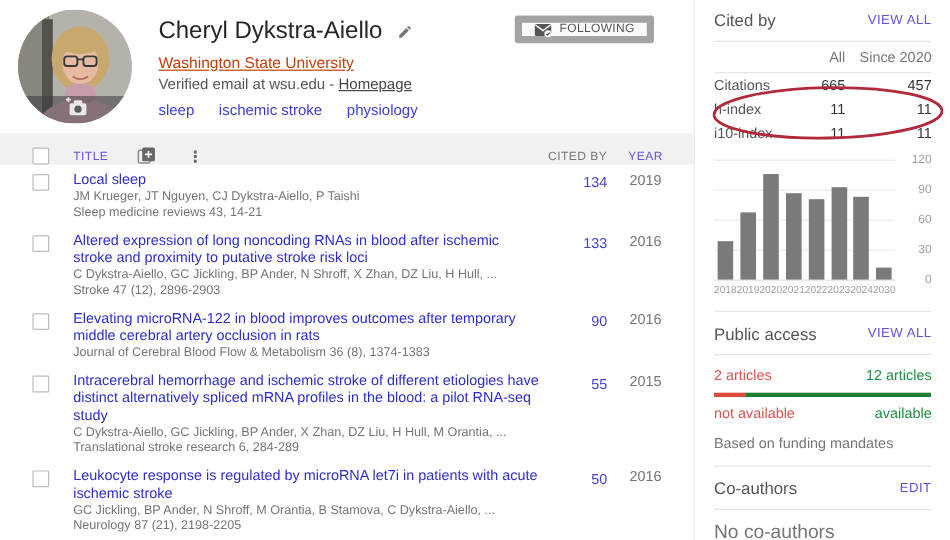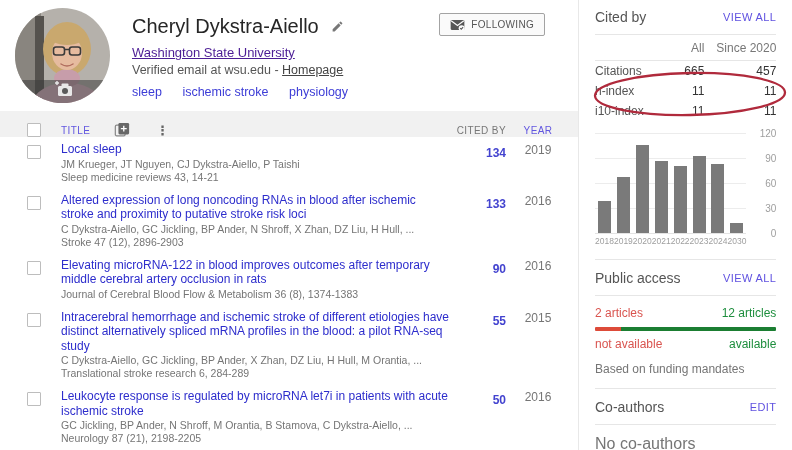--- a/index.html
+++ b/index.html
@@ -11,27 +11,27 @@
 
   
   .profile-header{display:flex;padding:8px 0 0 15px;position:relative;height:104px;box-sizing:border-box;}
   .avatar{width:95px;height:95px;border-radius:50%;overflow:hidden;position:relative;flex:none;cursor:pointer;}
   .avatar svg{display:block;}
   .profile-info{margin-left:22px;padding-top:7px;}
   .name-row{display:flex;align-items:center;}
   .name{font-size:20px;color:#262626;}
   .edit-pencil{margin-left:12px;display:inline-flex;cursor:pointer;}
   .affil{margin-top:7px;font-size:13px;}
-  .affil a{color:#4c1d95;text-decoration:underline;}
+  .affil a{color:#c2410c;text-decoration:underline;}
   .verified{margin-top:3px;font-size:12.5px;color:#555;}
   .verified a{color:#444;text-decoration:underline;}
   .interests{margin-top:8px;font-size:12.5px;}
   .interests a{color:#3c3cd6;margin-right:17px;}
   .following{position:absolute;top:13px;right:33px;display:flex;align-items:center;gap:6px;
-    background:#fafafa;border:1px solid #a3a3a3;border-radius:2px;height:23px;padding:0 10px;
+    background:#fafafa;border:6px solid #a3a3a3;border-radius:2px;height:23px;padding:0 10px;
     font-size:10px;letter-spacing:.3px;color:#555;font-family:inherit;cursor:pointer;}
 
   
   .thead{margin-top:7px;background:#f1f1f1;height:26px;display:flex;align-items:center;
     padding:12px 8px 0 27px;box-sizing:border-box;}
   .cb{width:12px;height:12px;border:1px solid #bdbdbd;border-radius:1px;background:#fff;
     display:inline-block;flex:none;cursor:pointer;}
   .th-title{color:#6156e0;font-size:10px;letter-spacing:.4px;margin-left:20px;}
   .icon{display:inline-flex;align-items:center;cursor:pointer;}
   .icon.add{margin-left:24px;}
@@ -41,21 +41,21 @@
   .th-year{color:#6156e0;font-size:10px;letter-spacing:.4px;width:64px;text-align:center;}
 
   .alist{}
   .art{display:flex;align-items:flex-start;padding:5px 8px 5px 27px;}
   .art .cb{margin-top:3px;}
   .art-main{flex:1;margin-left:20px;padding-right:14px;min-width:0;}
   .art-title{color:#2d2dcc;font-size:12px;line-height:14.5px;display:block;}
   .art-authors,.art-venue{color:#757575;font-size:10.5px;line-height:12px;margin-top:1px;
     white-space:nowrap;overflow:hidden;}
   .art-cited{width:42px;text-align:right;flex:none;margin-top:1px;}
-  .art-cited a{color:#4343cf;font-size:12px;font-weight:bold;}
+  .art-cited a{color:#4343cf;font-size:12px;}
   .art-year{width:64px;text-align:center;flex:none;color:#757575;font-size:12px;margin-top:1px;}
 
   
   .sb-row{display:flex;align-items:center;justify-content:space-between;}
   .sb-row.head{padding:9px 0 9px;border-bottom:1px solid #e6e6e6;}
   .sb-h{font-size:14px;color:#555;}
   .caps{color:#5f51e0;font-size:11px;letter-spacing:.4px;}
   .stat-row{display:flex;align-items:center;padding:3px 0;font-size:12px;}
   .stat-row.hdr{color:#777;border-bottom:1px solid #e6e6e6;padding:6px 0 5px;}
   .stat-row .lbl{flex:1;color:#555;}

